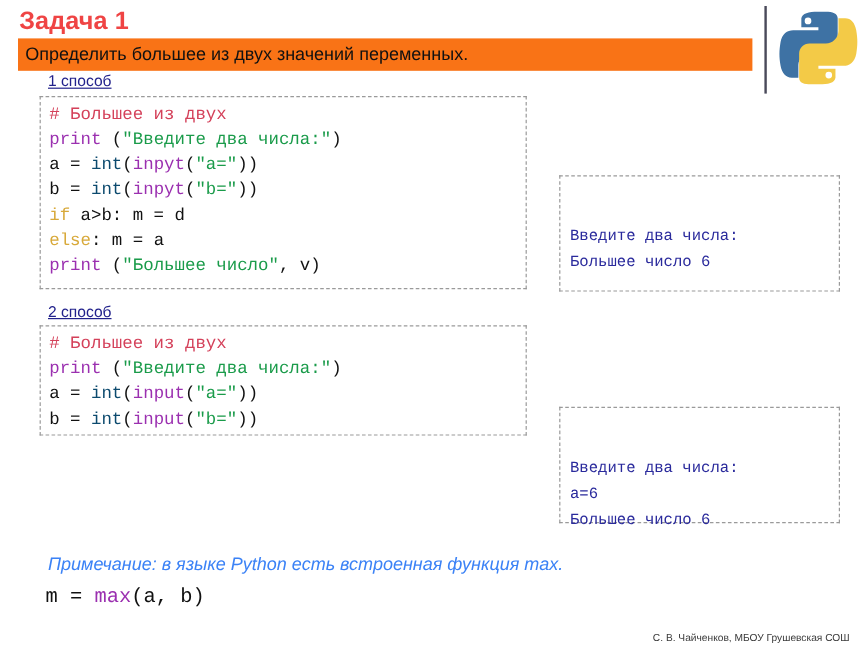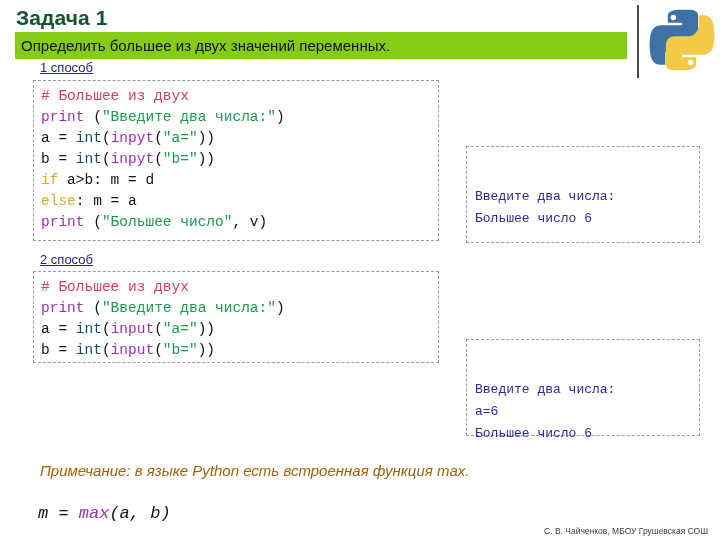--- a/index.html
+++ b/index.html
@@ -15,32 +15,32 @@
     overflow: hidden;
   }
 
   
   .slide-title {
     position: absolute;
     left: 16px;
     top: 6px;
     font-size: 21px;
     font-weight: bold;
-    color: #14532d;
+    color: #ef4444;
     letter-spacing: 0.1px;
     white-space: nowrap;
   }
 
   .banner {
     position: absolute;
     left: 15px;
     top: 32px;
     width: 612px;
     height: 27px;
-    background: #84cc16;
+    background: #f97316;
     display: flex;
     align-items: center;
   }
   .banner-text {
     padding-left: 6px;
     font-size: 15px;
     color: #111111;
     white-space: nowrap;
   }
 
@@ -109,32 +109,31 @@
     margin-top: 34px;
   }
 
   
   .note {
     position: absolute;
     left: 40px;
     top: 462px;
     font-size: 15px;
     font-style: italic;
-    color: #a16207;
+    color: #3b82f6;
     white-space: nowrap;
   }
   .formula {
     position: absolute;
     left: 38px;
-    top: 504px;
+    top: 489px;
     font-family: "Liberation Mono", "DejaVu Sans Mono", monospace;
     font-size: 17px;
     color: #111111;
     white-space: pre;
-    font-style: italic;
   }
   .formula .fn { color: #9b30b0; }
 
   .footer {
     position: absolute;
     right: 12px;
     bottom: 4px;
     font-size: 8.5px;
     color: #3a3a3a;
     white-space: nowrap;

